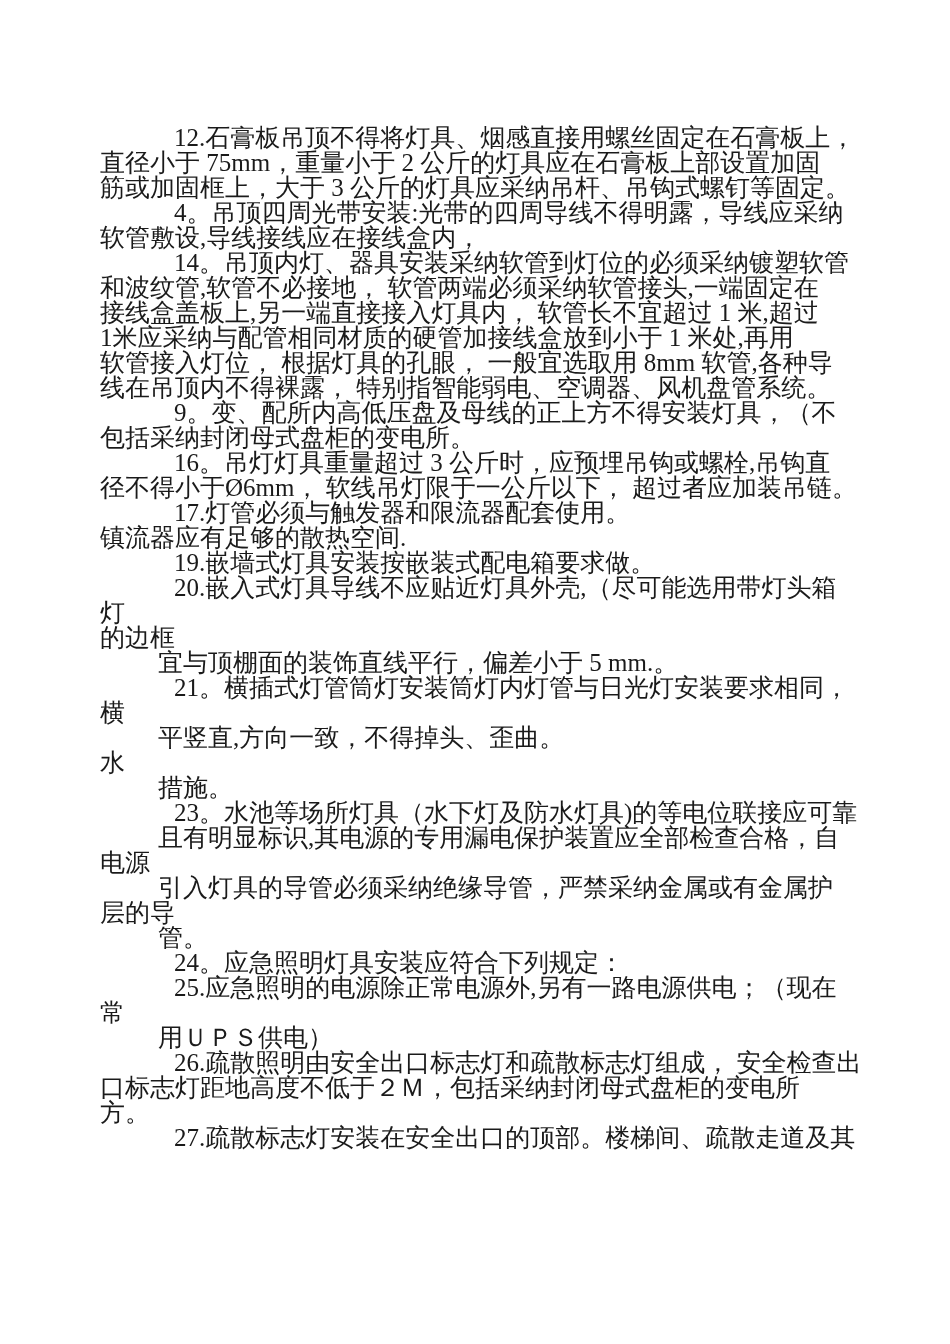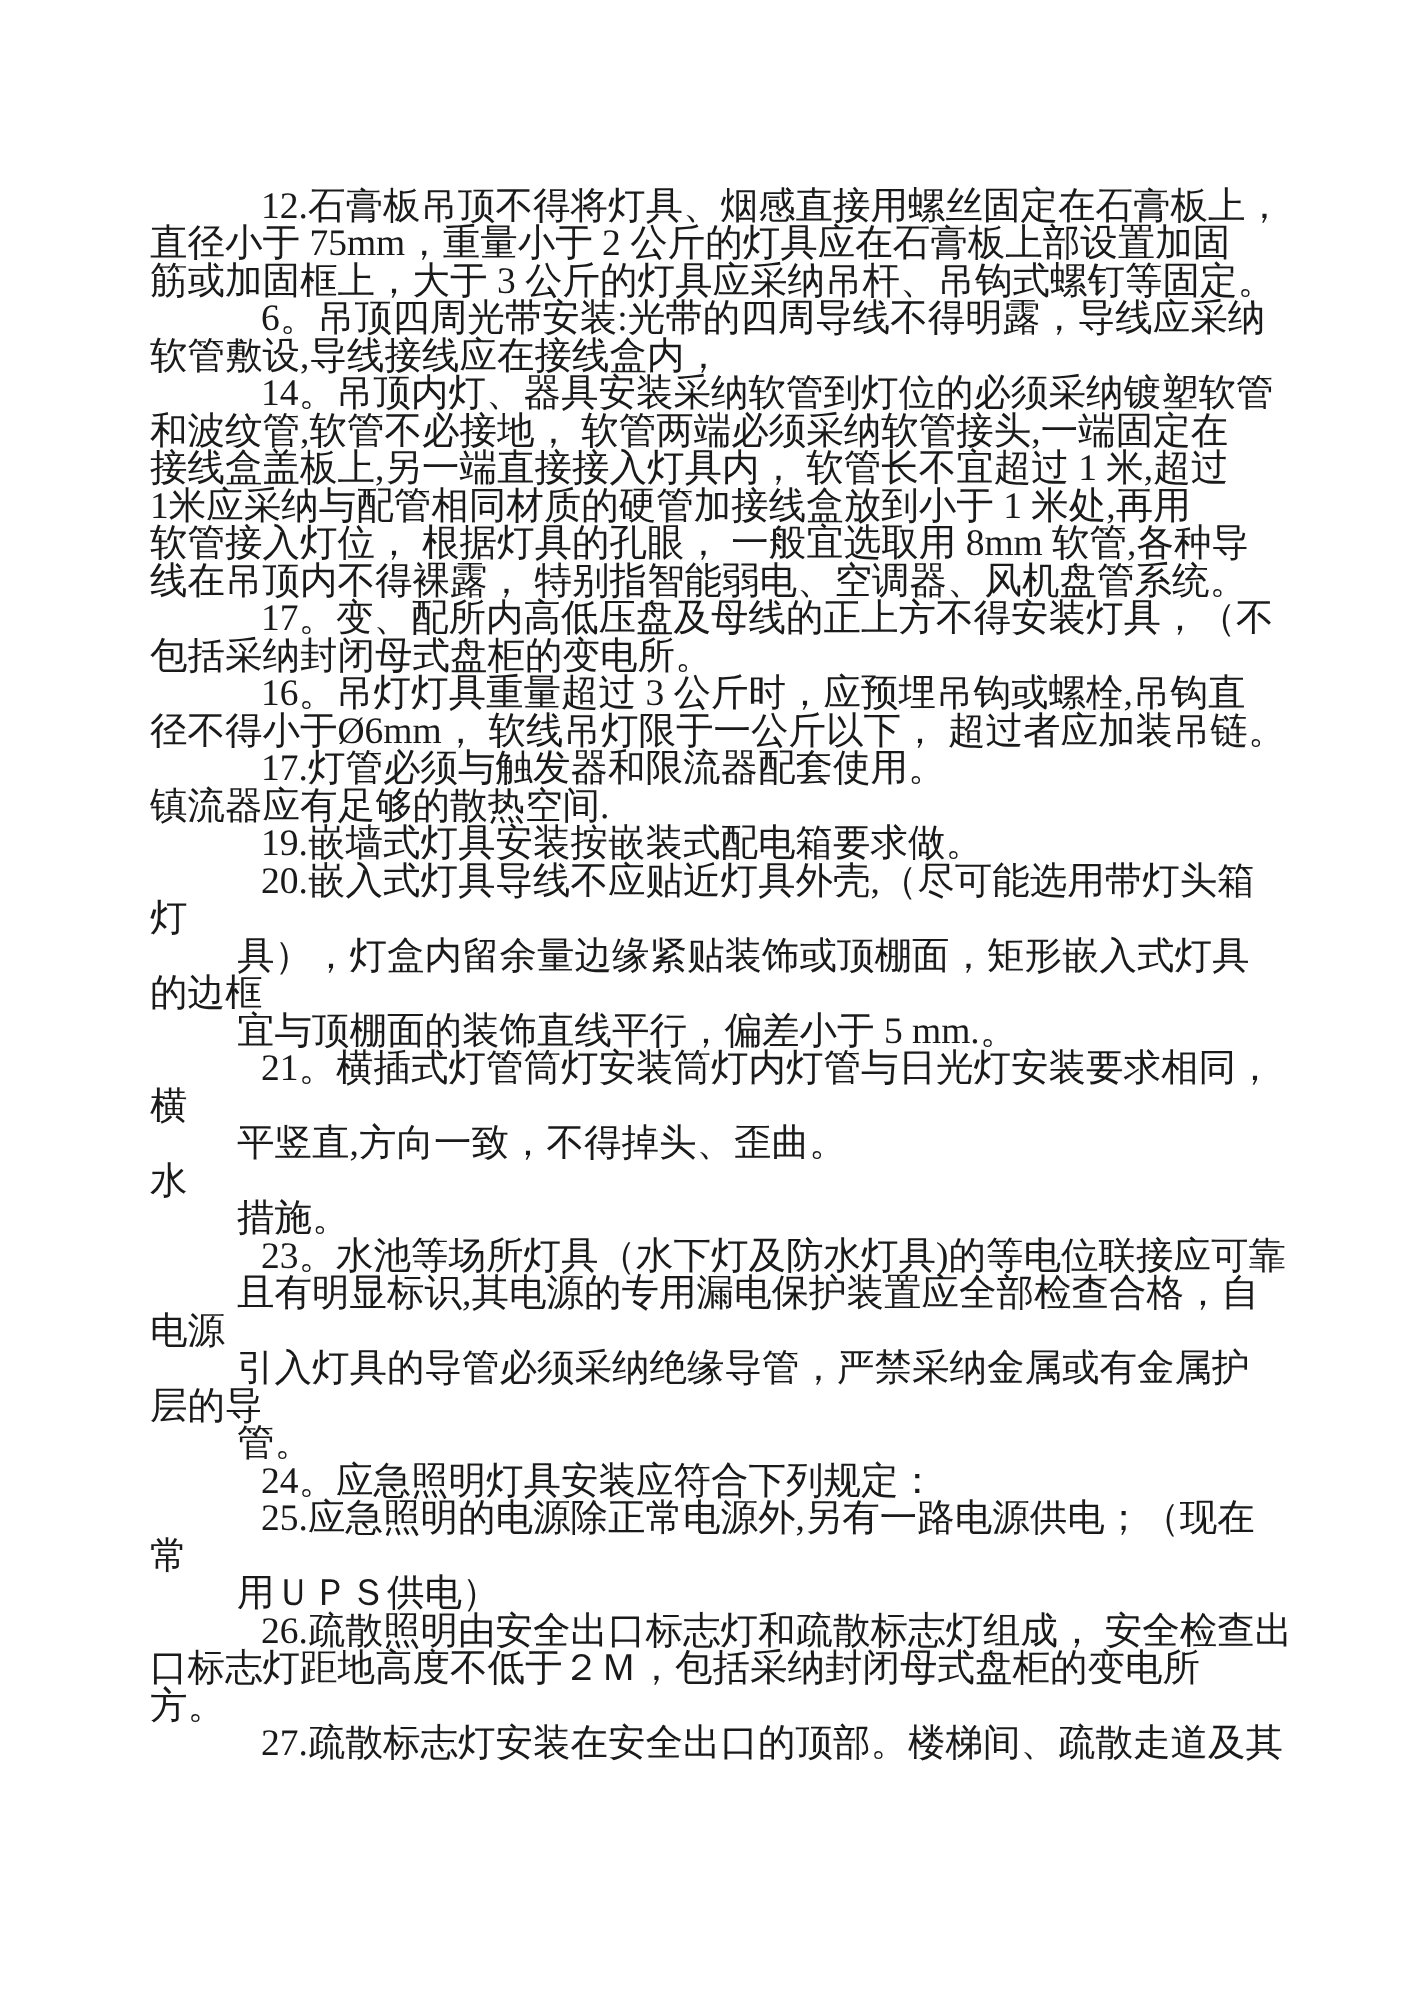--- a/index.html
+++ b/index.html
@@ -35,38 +35,37 @@
   .indent-hang { padding-left: 58px; }
 </style>
 </head>
 <body>
 
 <div class="page">
   <div id="doc-text" class="doc-text">
       <div class="line indent-num">12.石膏板吊顶不得将灯具、烟感直接用螺丝固定在石膏板上，</div>
       <div class="line">直径小于 75mm，重量小于 2 公斤的灯具应在石膏板上部设置加固</div>
       <div class="line">筋或加固框上，大于 3 公斤的灯具应采纳吊杆、吊钩式螺钉等固定。</div>
-      <div class="line indent-num">6。吊顶四周光带安装:光带的四周导线不得明露，导线应采纳</div>
+      <div class="line indent-num">4。吊顶四周光带安装:光带的四周导线不得明露，导线应采纳</div>
       <div class="line">软管敷设,导线接线应在接线盒内，</div>
       <div class="line indent-num">14。吊顶内灯、器具安装采纳软管到灯位的必须采纳镀塑软管</div>
       <div class="line">和波纹管,软管不必接地， 软管两端必须采纳软管接头,一端固定在</div>
       <div class="line">接线盒盖板上,另一端直接接入灯具内， 软管长不宜超过 1 米,超过</div>
       <div class="line">1米应采纳与配管相同材质的硬管加接线盒放到小于 1 米处,再用</div>
       <div class="line">软管接入灯位， 根据灯具的孔眼， 一般宜选取用 8mm 软管,各种导</div>
       <div class="line">线在吊顶内不得裸露， 特别指智能弱电、空调器、风机盘管系统。</div>
-      <div class="line indent-num">17。变、配所内高低压盘及母线的正上方不得安装灯具，（不</div>
+      <div class="line indent-num">9。变、配所内高低压盘及母线的正上方不得安装灯具，（不</div>
       <div class="line">包括采纳封闭母式盘柜的变电所。</div>
       <div class="line indent-num">16。吊灯灯具重量超过 3 公斤时，应预埋吊钩或螺栓,吊钩直</div>
       <div class="line">径不得小于Ø6mm， 软线吊灯限于一公斤以下， 超过者应加装吊链。</div>
       <div class="line indent-num">17.灯管必须与触发器和限流器配套使用。</div>
       <div class="line">镇流器应有足够的散热空间.</div>
       <div class="line indent-num">19.嵌墙式灯具安装按嵌装式配电箱要求做。</div>
       <div class="line indent-num">20.嵌入式灯具导线不应贴近灯具外壳,（尽可能选用带灯头箱</div>
       <div class="line">灯</div>
-      <div class="line indent-hang">具），灯盒内留余量边缘紧贴装饰或顶棚面，矩形嵌入式灯具</div>
       <div class="line">的边框</div>
       <div class="line indent-hang">宜与顶棚面的装饰直线平行，偏差小于 5 mm.。</div>
       <div class="line indent-num">21。横插式灯管筒灯安装筒灯内灯管与日光灯安装要求相同，</div>
       <div class="line">横</div>
       <div class="line indent-hang">平竖直,方向一致，不得掉头、歪曲。</div>
       <div class="line">水</div>
       <div class="line indent-hang">措施。</div>
       <div class="line indent-num">23。水池等场所灯具（水下灯及防水灯具)的等电位联接应可靠</div>
       <div class="line indent-hang">且有明显标识,其电源的专用漏电保护装置应全部检查合格，自</div>
       <div class="line">电源</div>

